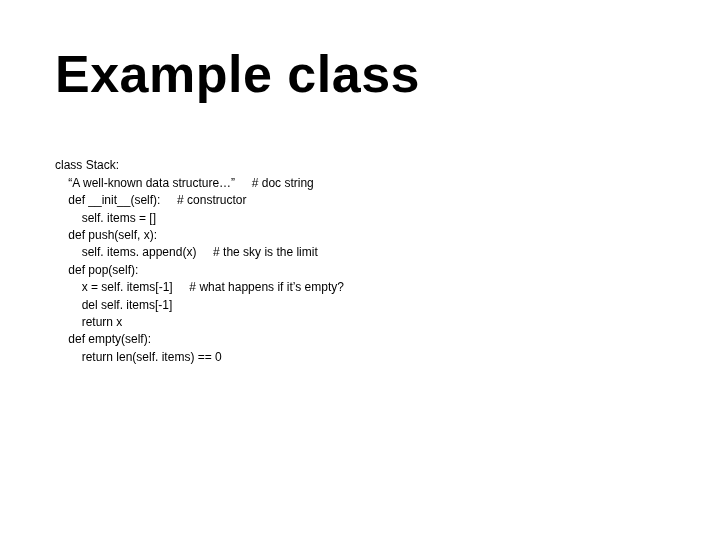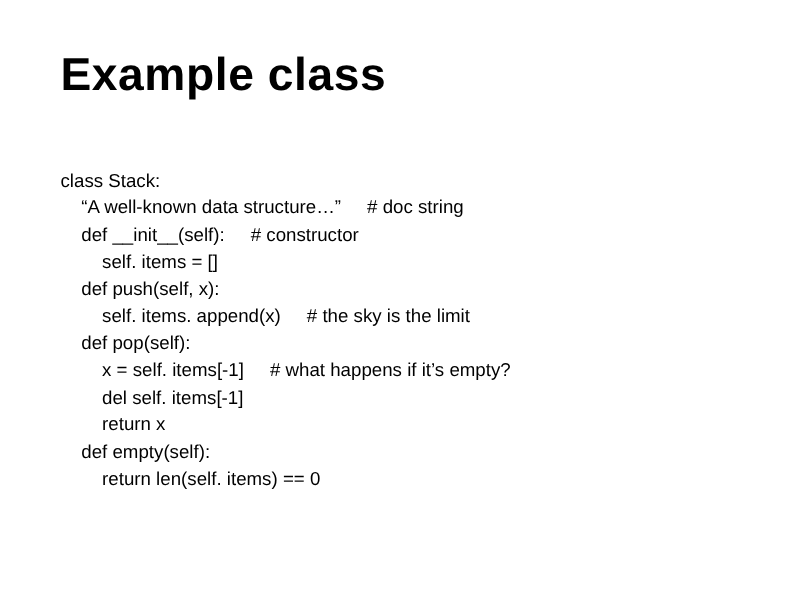--- a/index.html
+++ b/index.html
@@ -11,28 +11,28 @@
     font-family: Verdana, Geneva, sans-serif;
     color: #000000;
   }
   .slide {
     box-sizing: border-box;
     width: 720px;
     height: 540px;
     padding: 30px 50px 30px 55px;
   }
   .title {
-    font-size: 42px;
+    font-size: 52px;
     font-weight: bold;
     margin: 14px 0 36px 0;
     letter-spacing: 0.5px;
   }
   .code {
     font-family: Verdana, Geneva, sans-serif;
-    font-size: 17px;
+    font-size: 12px;
     line-height: 1.45;
     white-space: pre;
   }
 </style>
 </head>
 <body>
 
 <div class="slide">
   <div class="title">Example class</div>
   <div class="code">

